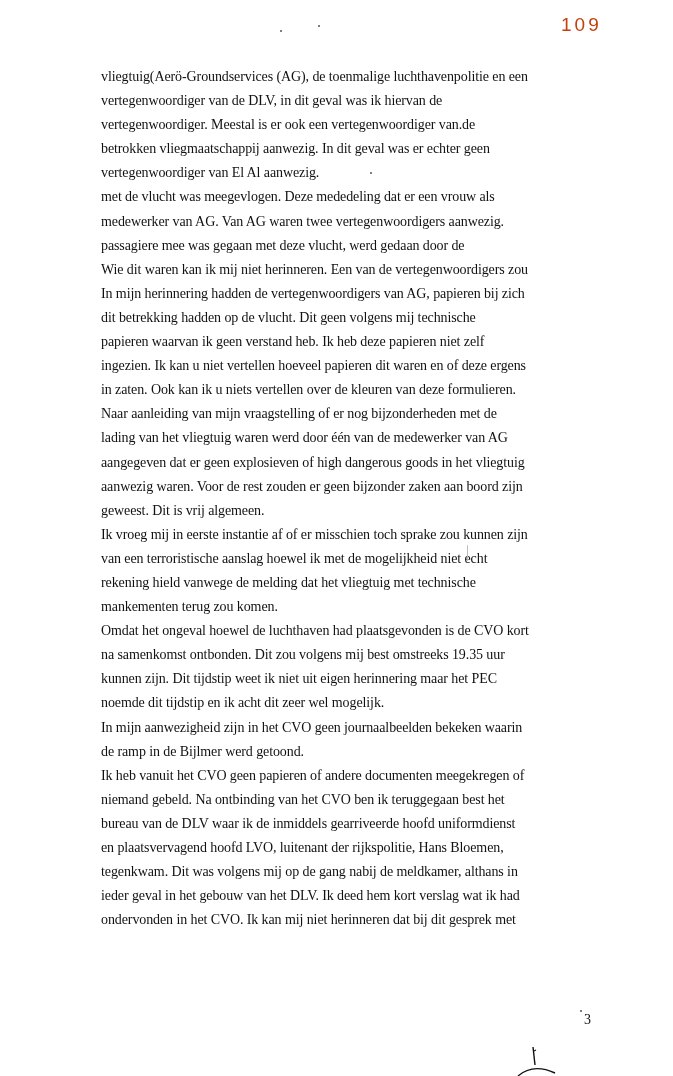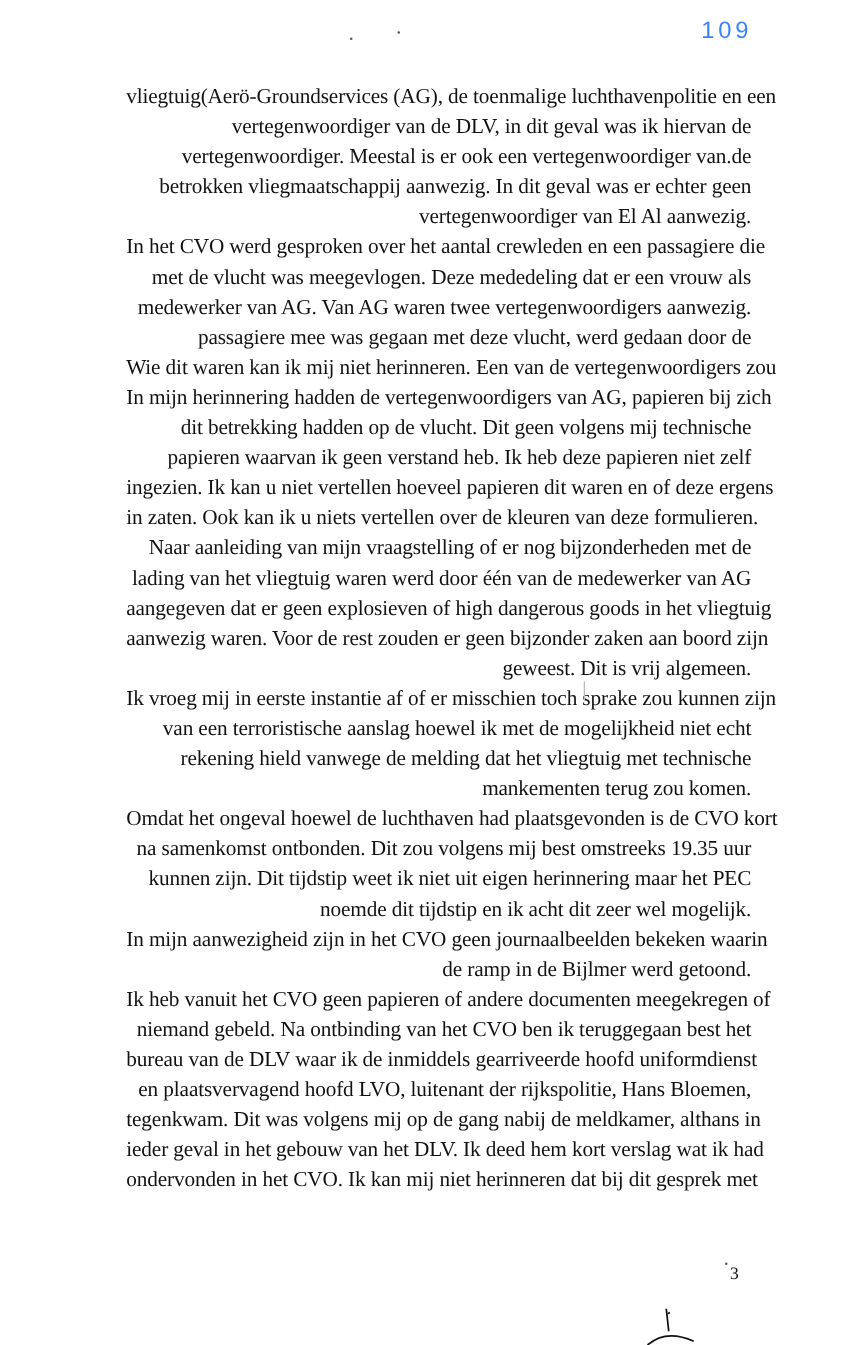--- a/index.html
+++ b/index.html
@@ -15,38 +15,37 @@
     font-family: "Liberation Serif", "DejaVu Serif", serif;
     color: #111111;
   }
   .page-stamp {
     position: absolute;
     top: 14px;
     left: 561px;
     font-family: "Liberation Sans", "DejaVu Sans", sans-serif;
     font-size: 19px;
     letter-spacing: 3px;
-    color: #3b82f6;
+    color: #c2410c;
     font-weight: normal;
     text-align: right;
   }
   .body-text {
     position: absolute;
     top: 65px;
     left: 101px;
     width: 500px;
   }
   .line {
     display: block;
     height: 24.1px;
     line-height: 24.1px;
-    font-size: 17px;
+    font-size: 14px;
     white-space: nowrap;
     letter-spacing: -0.1px;
-    text-align: right;
   }
   .page-number {
     position: absolute;
     top: 1012px;
     left: 584px;
     font-size: 14px;
     color: #111111;
   }
   .signature {
     position: absolute;
@@ -68,21 +67,20 @@
 
 <div>
   <div class="page-stamp">109</div>
 
   <div class="body-text">
     <span class="line">vliegtuig(Aerö-Groundservices (AG), de toenmalige luchthavenpolitie en een</span>
     <span class="line">vertegenwoordiger van de DLV, in dit geval was ik hiervan de</span>
     <span class="line">vertegenwoordiger. Meestal is er ook een vertegenwoordiger van.de</span>
     <span class="line">betrokken vliegmaatschappij aanwezig. In dit geval was er echter geen</span>
     <span class="line">vertegenwoordiger van El Al aanwezig.</span>
-    <span class="line">In het CVO werd gesproken over het aantal crewleden en een passagiere die</span>
     <span class="line">met de vlucht was meegevlogen. Deze mededeling dat er een vrouw als</span>
     <span class="line">medewerker van AG. Van AG waren twee vertegenwoordigers aanwezig.</span>
     <span class="line">passagiere mee was gegaan met deze vlucht, werd gedaan door de</span>
     <span class="line">Wie dit waren kan ik mij niet herinneren. Een van de vertegenwoordigers zou</span>
     <span class="line">In mijn herinnering hadden de vertegenwoordigers van AG, papieren bij zich</span>
     <span class="line">dit betrekking hadden op de vlucht. Dit geen volgens mij technische</span>
     <span class="line">papieren waarvan ik geen verstand heb. Ik heb deze papieren niet zelf</span>
     <span class="line">ingezien. Ik kan u niet vertellen hoeveel papieren dit waren en of deze ergens</span>
     <span class="line">in zaten. Ook kan ik u niets vertellen over de kleuren van deze formulieren.</span>
     <span class="line">Naar aanleiding van mijn vraagstelling of er nog bijzonderheden met de</span>

